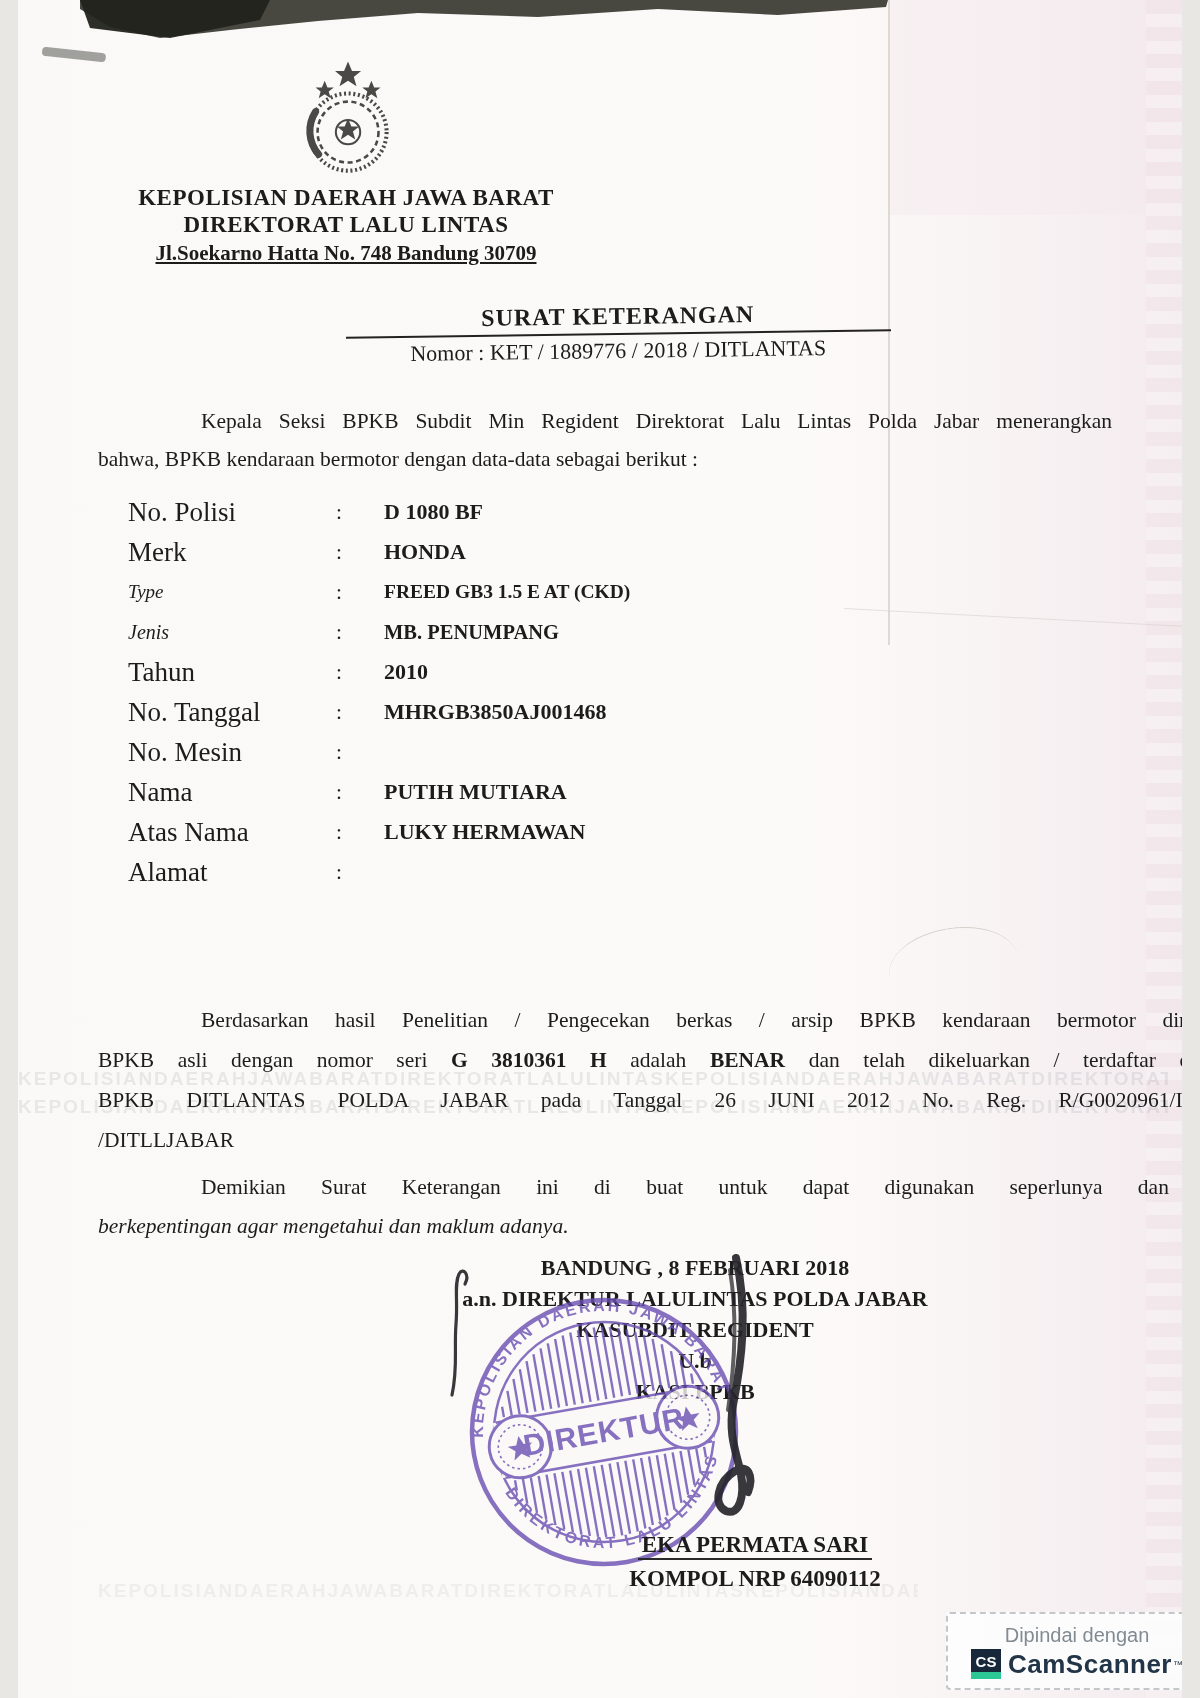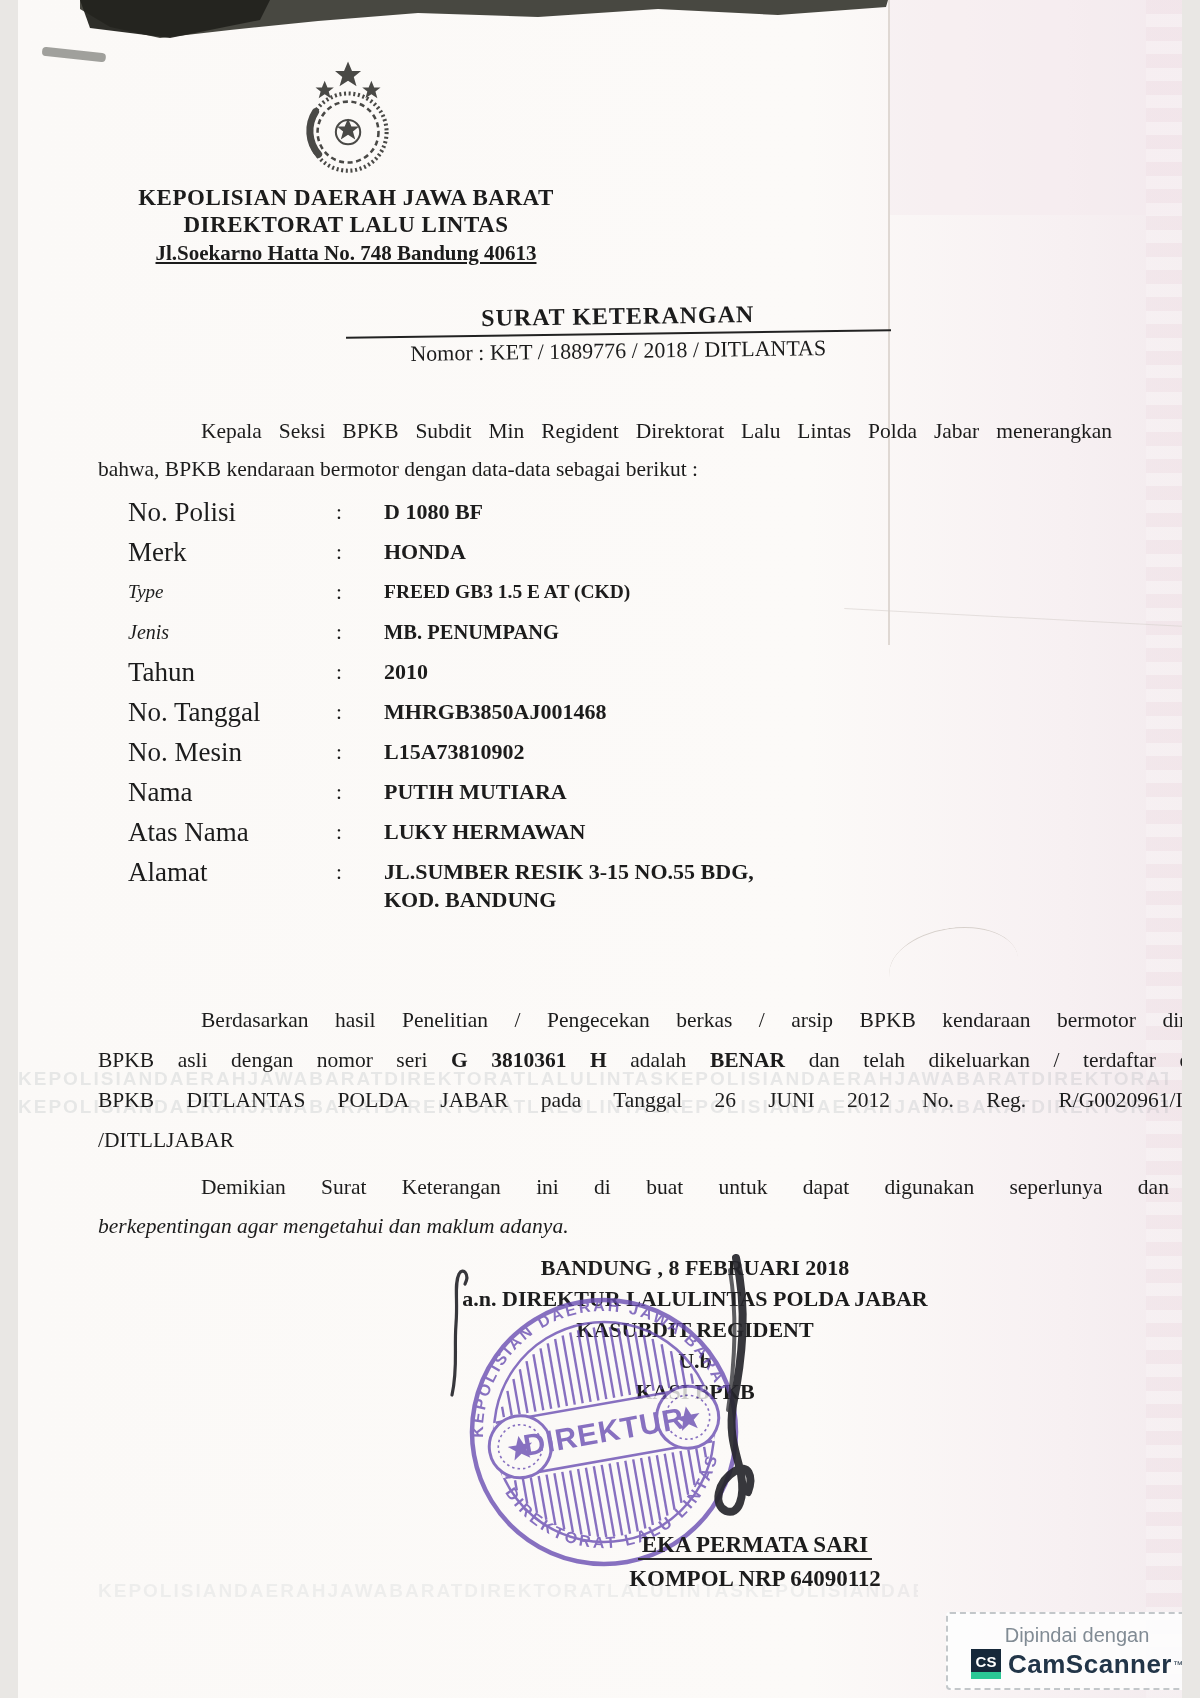--- a/index.html
+++ b/index.html
@@ -15,21 +15,21 @@
   .org{left:88px;top:184px;width:480px;text-align:center;line-height:27px;}
   .org .l1{font-size:23px;font-weight:bold;letter-spacing:.5px;}
   .org .l2{font-size:23px;font-weight:bold;letter-spacing:.5px;}
   .org .l3{font-size:21px;font-weight:bold;text-decoration:underline;margin-top:2px;}
   
   .titleblk{left:300px;top:303px;width:600px;text-align:center;transform:rotate(-0.8deg);}
   .titleblk .t{font-size:24px;font-weight:bold;letter-spacing:1px;display:block;
     width:545px;margin:0 auto;border-bottom:2px solid #222;padding-bottom:3px;}
   .titleblk .n{font-size:22px;margin-top:3px;}
   
-  .intro{left:80px;top:402px;width:1014px;font-size:21.5px;line-height:38px;margin-top:10px;}
+  .intro{left:80px;top:402px;width:1014px;font-size:21.5px;line-height:38px;}
   .jl{text-align:justify;text-align-last:justify;white-space:normal;}
   .indent{text-indent:103px;}
   
   .fields{left:110px;top:498px;width:860px;}
   .frow{display:flex;align-items:flex-start;margin-bottom:12px;min-height:28px;}
   .flabel{width:208px;font-size:27px;line-height:28px;}
   .fcolon{width:48px;font-size:21.5px;line-height:28px;}
   .fvalue{flex:1;font-size:22px;font-weight:bold;line-height:28px;}
   .sm .flabel{font-size:19px;font-style:italic;}
   .sm .fvalue{font-size:19.5px;}
@@ -93,21 +93,21 @@
       <circle cx="2" cy="6" r="30" fill="none" stroke-width="2.5" stroke-dasharray="5,3.5"></circle>
       <path d="M -30,-14 A 35,35 0 0 0 -27,28" fill="none" stroke-width="7" stroke-linecap="round"></path>
       <use href="#star" transform="translate(2,4) scale(1.15)" stroke="none"></use>
       <circle cx="2" cy="6" r="12" fill="none" stroke-width="2"></circle>
     </g>
   </svg>
 
   <div class="abs org">
     <div class="l1">KEPOLISIAN DAERAH JAWA BARAT</div>
     <div class="l2">DIREKTORAT LALU LINTAS</div>
-    <div class="l3">Jl.Soekarno Hatta No. 748 Bandung 40613</div>
+    <div class="l3">Jl.Soekarno Hatta No. 748 Bandung 30709</div>
   </div>
 
   <div class="abs titleblk">
     <span class="t">SURAT KETERANGAN</span>
     <div class="n">Nomor : KET / 1889776 / 2018 / DITLANTAS</div>
   </div>
 
   <div class="abs intro">
     <div class="jl indent">Kepala Seksi BPKB Subdit Min Regident Direktorat Lalu Lintas Polda Jabar menerangkan</div>
     <div>bahwa, BPKB kendaraan bermotor dengan data-data sebagai berikut :</div>
@@ -140,39 +140,34 @@
       <div class="fvalue">2010</div>
     </div>
     <div class="frow">
       <div class="flabel">No. Tanggal</div>
       <div class="fcolon">:</div>
       <div class="fvalue">MHRGB3850AJ001468</div>
     </div>
     <div class="frow">
       <div class="flabel">No. Mesin</div>
       <div class="fcolon">:</div>
-      <div class="fvalue">L15A73810902</div>
     </div>
     <div class="frow">
       <div class="flabel">Nama</div>
       <div class="fcolon">:</div>
       <div class="fvalue">PUTIH MUTIARA</div>
     </div>
     <div class="frow">
       <div class="flabel">Atas Nama</div>
       <div class="fcolon">:</div>
       <div class="fvalue">LUKY HERMAWAN</div>
     </div>
     <div class="frow">
       <div class="flabel">Alamat</div>
       <div class="fcolon">:</div>
-      <div class="fvalue">
-        <div>JL.SUMBER RESIK 3-15 NO.55 BDG,</div>
-        <div>KOD. BANDUNG</div>
-      </div>
     </div>
   </div>
 
   <div class="abs wm" style="left:0;top:1068px;width:1150px">KEPOLISIANDAERAHJAWABARATDIREKTORATLALULINTASKEPOLISIANDAERAHJAWABARATDIREKTORATLALULINTASKEPOLISIANDAERAHJAWABARAT</div>
   <div class="abs wm" style="left:0;top:1096px;width:1150px">KEPOLISIANDAERAHJAWABARATDIREKTORATLALULINTASKEPOLISIANDAERAHJAWABARATDIREKTORATLALULINTASKEPOLISIANDAERAHJAWABARAT</div>
   <div class="abs wm" style="left:80px;top:1580px;width:820px;opacity:.10">KEPOLISIANDAERAHJAWABARATDIREKTORATLALULINTASKEPOLISIANDAERAHJAWABARATDIREKTORATLALULINTASKEPOLISIANDAERAHJAWABARAT</div>
 
   <div class="abs body1">
     <div class="jl indent">Berdasarkan hasil Penelitian / Pengecekan berkas / arsip BPKB kendaraan bermotor dimaksud</div>
     <div class="jl"><span>BPKB asli dengan nomor seri </span><span class="b">G 3810361 H</span><span> adalah </span><span class="b">BENAR</span><span> dan telah dikeluarkan / terdaftar di SII</span></div>

